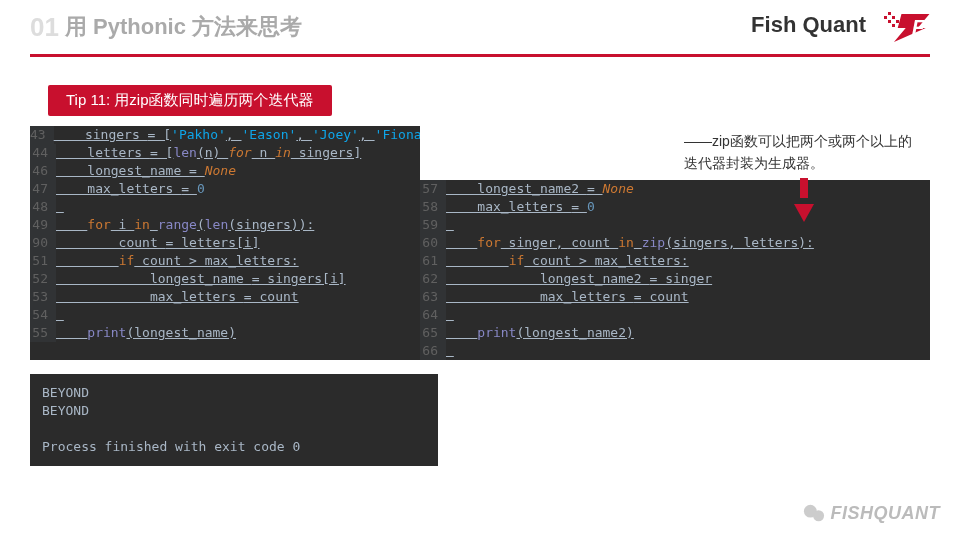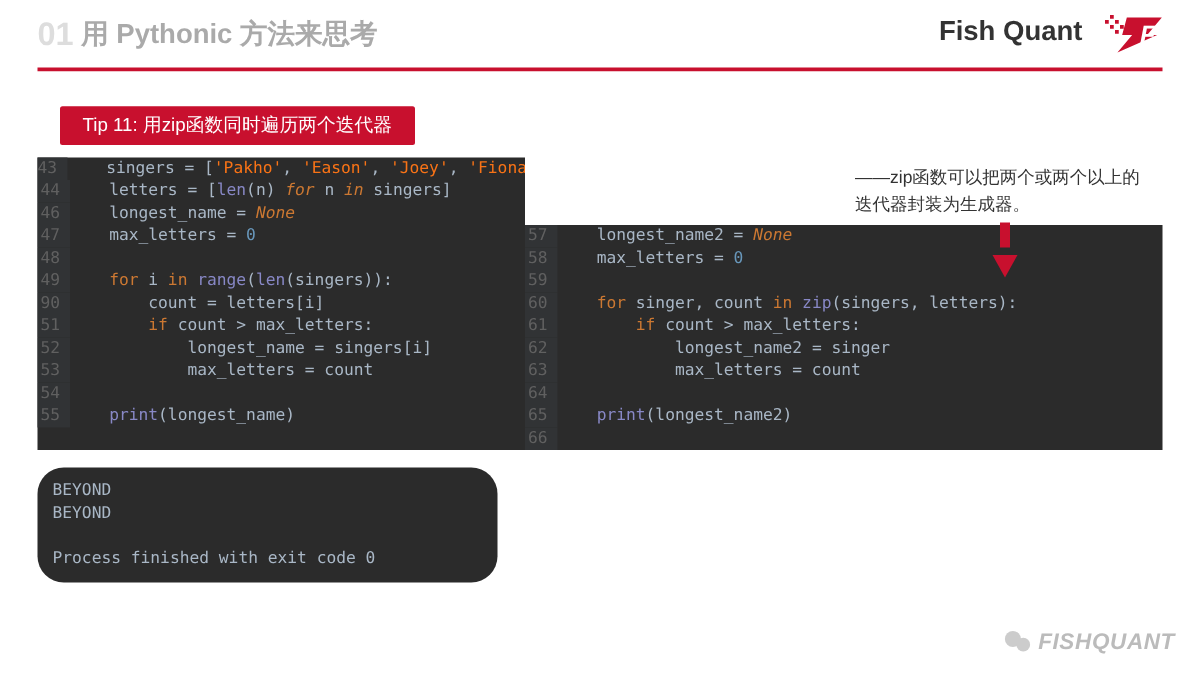--- a/index.html
+++ b/index.html
@@ -11,33 +11,33 @@
   .brand { font-size: 22px; font-weight: bold; color: #333; margin-right: 18px; }
   .logo { width: 46px; height: 32px; position: relative; }
   .divider { height: 3px; background: #c8102e; margin: 4px 30px 0 30px; }
   .tip-badge { display: inline-block; background: #c8102e; color: #fff; padding: 6px 18px; font-size: 15px; margin: 28px 0 10px 48px; border-radius: 2px; }
   .code-left, .code-right { background: #2b2b2b; font-family: Consolas, monospace; font-size: 13px; line-height: 18px; }
   .code-left { width: 390px; }
   .code-right { width: 510px; display: flex; flex-direction: column; }
   .top-row { display: flex; }
   .ln { display: inline-block; width: 26px; color: #606060; text-align: right; padding-right: 8px; user-select: none; background: #313335; }
   .row { display: flex; white-space: pre; }
-  .c-default { color: #a9b7c6; }
-  .c-str { color: #f97316; }
+  .c-default { color: #a9b7c6; text-decoration: underline; }
+  .c-str { color: #0ea5e9; }
   .c-kw { color: #cc7832; font-style: italic; }
   .c-kw2 { color: #cc7832; }
   .c-num { color: #6897bb; }
   .c-builtin { color: #8888c6; }
   .side-note { padding: 4px 10px; font-size: 14px; color: #333; line-height: 22px; }
   .block-right-top { background: #2b2b2b; }
   .right-text-col { width: 270px; background: #fff; padding-left: 14px; }
   .arrow { width: 0; height: 0; border-left: 10px solid transparent; border-right: 10px solid transparent; border-top: 18px solid #c8102e; margin: 6px 0 0 120px; }
   .arrow-stem { width: 8px; height: 20px; background: #c8102e; margin-left: 126px; }
   .bottom-area { display: flex; margin: 14px 30px 0 30px; gap: 18px; }
-  .output-box { background: #2b2b2b; color: #a9b7c6; font-family: Consolas, monospace; font-size: 13px; padding: 10px 12px; width: 368px; line-height: 18px; white-space: pre; border-radius: 21px; }
+  .output-box { background: #2b2b2b; color: #a9b7c6; font-family: Consolas, monospace; font-size: 13px; padding: 10px 12px; width: 408px; line-height: 18px; white-space: pre; }
   .note-box { font-size: 14px; color: #333; line-height: 22px; flex: 1; padding-top: 4px; }
   .watermark { position: absolute; right: 20px; bottom: 16px; color: #bbb; font-size: 18px; font-style: italic; font-weight: bold; letter-spacing: 0.5px; display: flex; align-items: center; gap: 6px; }
   .wm-icon { width: 22px; height: 22px; }
 </style>
 </head>
 <body>
 <div class="slide">
 
 
 

